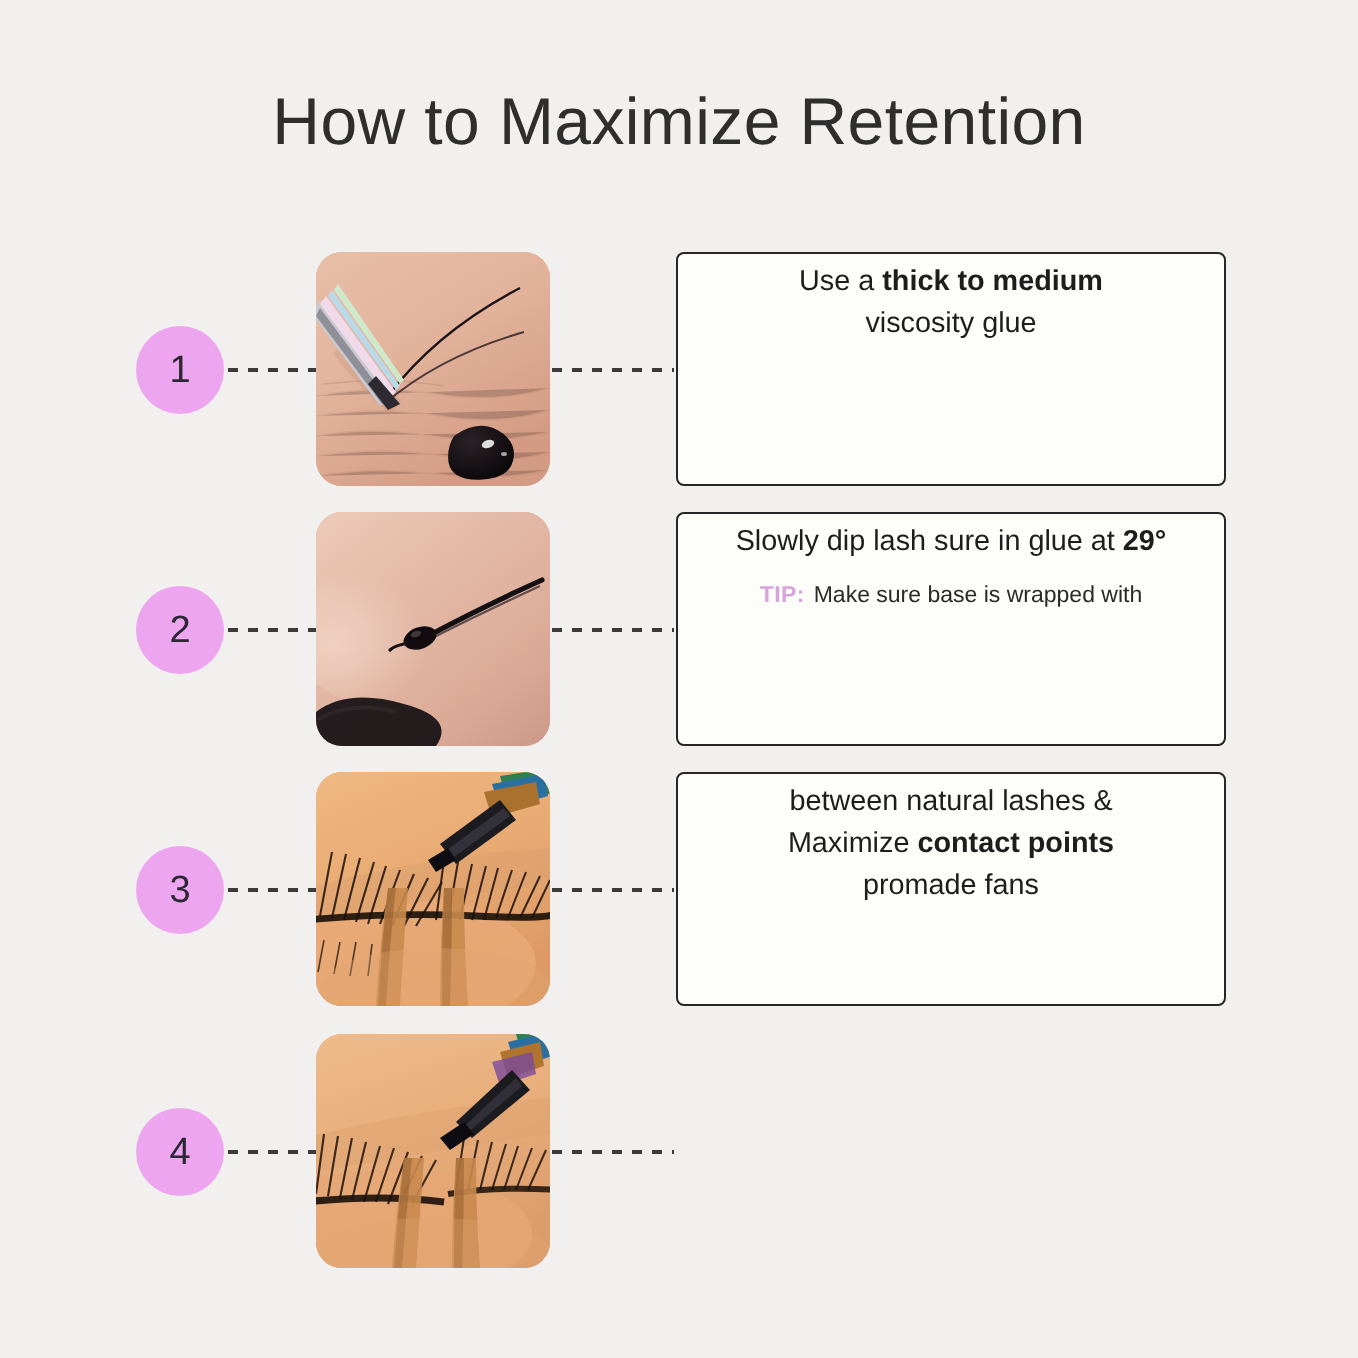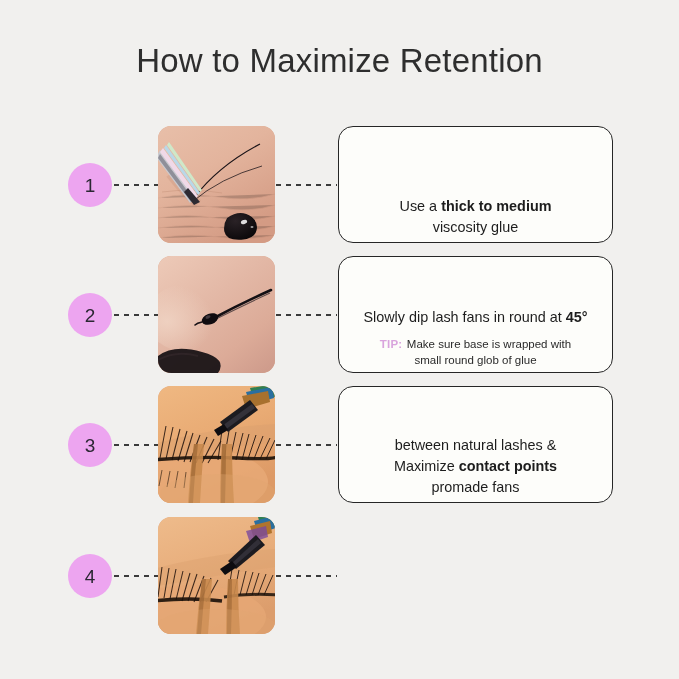--- a/index.html
+++ b/index.html
@@ -91,26 +91,26 @@
 
   
   .card {
     position: absolute;
     left: 338px;
     top: 0;
     width: 275px;
     height: 117px;
     box-sizing: border-box;
     border: 1.4px solid #262626;
-    border-radius: 15px;
+    border-radius: 4px;
     background: #fdfdfa;
     display: flex;
     flex-direction: column;
     align-items: center;
-    justify-content: flex-end;
+    justify-content: flex-start;
     padding: 4px 14px;
   }
   .card-line {
     text-align: center;
     font-size: 14.4px;
     line-height: 21px;
     color: #1d1d1d;
     font-weight: 400;
   }
   .card-line b { font-weight: 700; }
@@ -217,26 +217,25 @@
         <path d="M56 62 Q82 48 113 34" stroke="#141014" stroke-width="2.6" fill="none" stroke-linecap="round"></path>
         <path d="M58 63 Q84 50 112 37" stroke="#2b2226" stroke-width="1.1" fill="none" opacity="0.7"></path>
         <ellipse cx="52" cy="63" rx="8.5" ry="5.4" fill="#100c10" transform="rotate(-20 52 63)"></ellipse>
         <ellipse cx="50" cy="61" rx="2.6" ry="1.5" fill="#6b5f66" opacity="0.55" transform="rotate(-20 50 61)"></ellipse>
         <path d="M44 66 q-5 1 -7 3" stroke="#181216" stroke-width="1.6" fill="none" stroke-linecap="round"></path>
       </svg>
     </div>
     <div class="dash dash-right"></div>
     <div class="card">
       <div class="card-line">
-        <span>Slowly dip lash fans in round at </span><b>45°</b>
+        <span>Slowly dip lash sure in glue at </span><b>29°</b>
       </div>
       <div class="tip-block">
         <span class="tip-label">TIP:</span>
         <span class="tip-text">Make sure base is wrapped with</span>
-        <div class="tip-text">small round glob of glue</div>
       </div>
     </div>
   </div>
 
   <div class="step-row" data-row="2">
     <div class="badge">
       <span class="badge-num">3</span>
     </div>
     <div class="dash dash-left"></div>
     <div class="photo">

